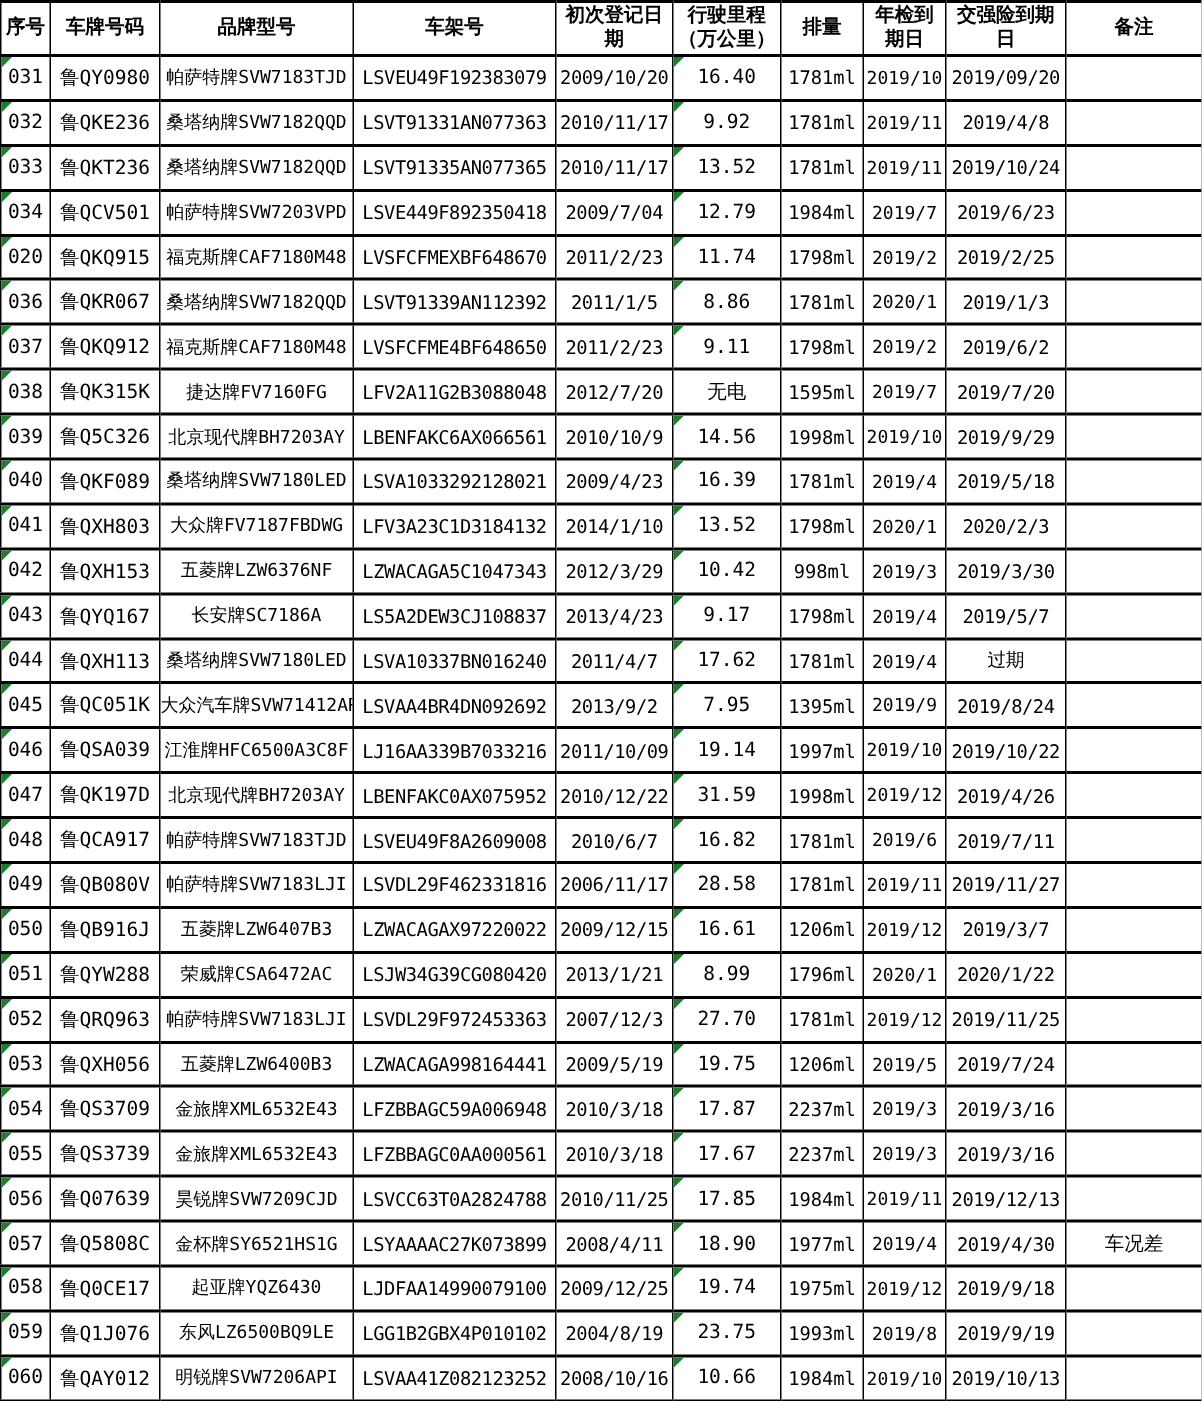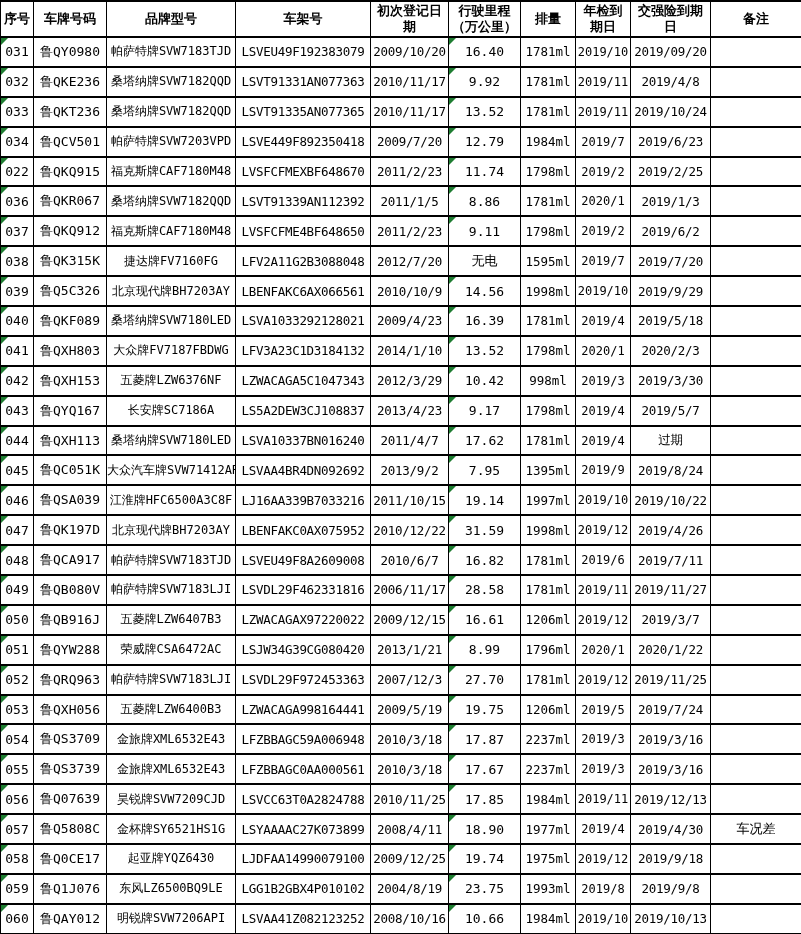--- a/index.html
+++ b/index.html
@@ -90,29 +90,29 @@
     <td class="c-displ"><span class="val">1781ml</span></td>
     <td class="c-inspect"><span class="val">2019/11</span></td>
     <td class="c-insure"><span class="val">2019/10/24</span></td>
     <td class="c-remark"><span class="val"></span></td>
   </tr>
       <tr>
     <td class="c-seq"><span class="tri" style="border-top-color: rgb(30, 125, 49);"></span><span class="val">034</span></td>
     <td class="c-plate"><span class="val">鲁QCV501</span></td>
     <td class="c-brand"><span class="val">帕萨特牌SVW7203VPD</span></td>
     <td class="c-vin"><span class="val">LSVE449F892350418</span></td>
-    <td class="c-regdate"><span class="val">2009/7/20</span></td>
+    <td class="c-regdate"><span class="val">2009/7/04</span></td>
     <td class="c-mileage"><span class="tri" style="border-top-color: rgb(30, 125, 49);"></span><span class="val">12.79</span></td>
     <td class="c-displ"><span class="val">1984ml</span></td>
     <td class="c-inspect"><span class="val">2019/7</span></td>
     <td class="c-insure"><span class="val">2019/6/23</span></td>
     <td class="c-remark"><span class="val"></span></td>
   </tr>
       <tr>
-    <td class="c-seq"><span class="tri" style="border-top-color: rgb(30, 125, 49);"></span><span class="val">022</span></td>
+    <td class="c-seq"><span class="tri" style="border-top-color: rgb(30, 125, 49);"></span><span class="val">020</span></td>
     <td class="c-plate"><span class="val">鲁QKQ915</span></td>
     <td class="c-brand"><span class="val">福克斯牌CAF7180M48</span></td>
     <td class="c-vin"><span class="val">LVSFCFMEXBF648670</span></td>
     <td class="c-regdate"><span class="val">2011/2/23</span></td>
     <td class="c-mileage"><span class="tri" style="border-top-color: rgb(30, 125, 49);"></span><span class="val">11.74</span></td>
     <td class="c-displ"><span class="val">1798ml</span></td>
     <td class="c-inspect"><span class="val">2019/2</span></td>
     <td class="c-insure"><span class="val">2019/2/25</span></td>
     <td class="c-remark"><span class="val"></span></td>
   </tr>
@@ -234,21 +234,21 @@
     <td class="c-displ"><span class="val">1395ml</span></td>
     <td class="c-inspect"><span class="val">2019/9</span></td>
     <td class="c-insure"><span class="val">2019/8/24</span></td>
     <td class="c-remark"><span class="val"></span></td>
   </tr>
       <tr>
     <td class="c-seq"><span class="tri" style="border-top-color: rgb(30, 125, 49);"></span><span class="val">046</span></td>
     <td class="c-plate"><span class="val">鲁QSA039</span></td>
     <td class="c-brand"><span class="val">江淮牌HFC6500A3C8F</span></td>
     <td class="c-vin"><span class="val">LJ16AA339B7033216</span></td>
-    <td class="c-regdate"><span class="val">2011/10/15</span></td>
+    <td class="c-regdate"><span class="val">2011/10/09</span></td>
     <td class="c-mileage"><span class="tri" style="border-top-color: rgb(30, 125, 49);"></span><span class="val">19.14</span></td>
     <td class="c-displ"><span class="val">1997ml</span></td>
     <td class="c-inspect"><span class="val">2019/10</span></td>
     <td class="c-insure"><span class="val">2019/10/22</span></td>
     <td class="c-remark"><span class="val"></span></td>
   </tr>
       <tr>
     <td class="c-seq"><span class="tri" style="border-top-color: rgb(30, 125, 49);"></span><span class="val">047</span></td>
     <td class="c-plate"><span class="val">鲁QK197D</span></td>
     <td class="c-brand"><span class="val">北京现代牌BH7203AY</span></td>
@@ -394,21 +394,21 @@
   </tr>
       <tr>
     <td class="c-seq"><span class="tri" style="border-top-color: rgb(30, 125, 49);"></span><span class="val">059</span></td>
     <td class="c-plate"><span class="val">鲁Q1J076</span></td>
     <td class="c-brand"><span class="val">东风LZ6500BQ9LE</span></td>
     <td class="c-vin"><span class="val">LGG1B2GBX4P010102</span></td>
     <td class="c-regdate"><span class="val">2004/8/19</span></td>
     <td class="c-mileage"><span class="tri" style="border-top-color: rgb(30, 125, 49);"></span><span class="val">23.75</span></td>
     <td class="c-displ"><span class="val">1993ml</span></td>
     <td class="c-inspect"><span class="val">2019/8</span></td>
-    <td class="c-insure"><span class="val">2019/9/8</span></td>
+    <td class="c-insure"><span class="val">2019/9/19</span></td>
     <td class="c-remark"><span class="val"></span></td>
   </tr>
       <tr>
     <td class="c-seq"><span class="tri" style="border-top-color: rgb(30, 125, 49);"></span><span class="val">060</span></td>
     <td class="c-plate"><span class="val">鲁QAY012</span></td>
     <td class="c-brand"><span class="val">明锐牌SVW7206API</span></td>
     <td class="c-vin"><span class="val">LSVAA41Z082123252</span></td>
     <td class="c-regdate"><span class="val">2008/10/16</span></td>
     <td class="c-mileage"><span class="tri" style="border-top-color: rgb(30, 125, 49);"></span><span class="val">10.66</span></td>
     <td class="c-displ"><span class="val">1984ml</span></td>

